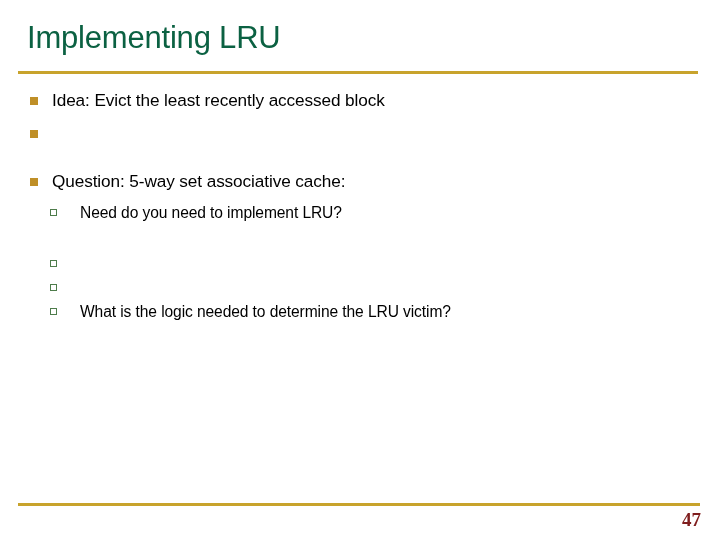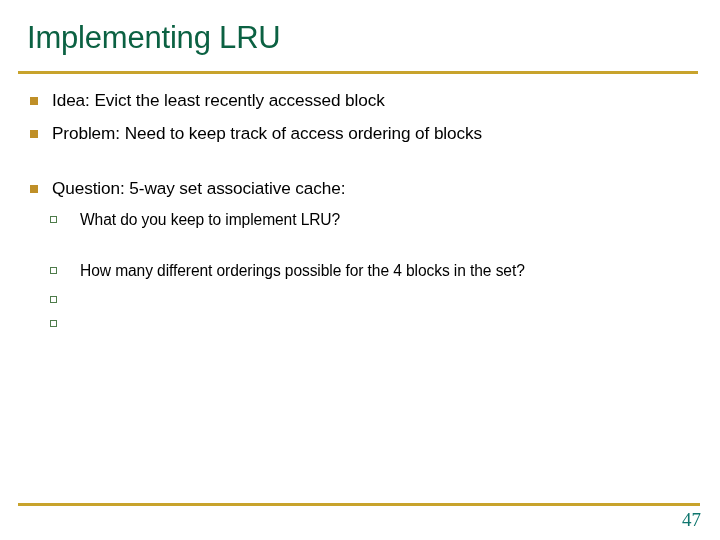--- a/index.html
+++ b/index.html
@@ -111,71 +111,71 @@
   .spacer-md { height: 22px; }
 
   
   .page-number {
     position: absolute;
     right: 19px;
     top: 509px;
     font-family: "Liberation Serif", serif;
     font-size: 19px;
     line-height: 22px;
-    color: #0f766e;
+    color: #7f1d1d;
     text-align: right;
+    font-weight: bold;
   }
 </style>
 </head>
 <body>
 
 <div id="slide">
 
   <div class="slide-title">Implementing LRU</div>
 
   <div class="rule rule-top"></div>
 
   <div class="body-area">
 
     <div class="bullet-row lvl1">
       <span class="marker"></span>
       <span>Idea: Evict the least recently accessed block</span>
     </div>
 
     <div class="bullet-row lvl1">
       <span class="marker"></span>
-      <span>Problem: Need to keep track of access ordering of blocks</span>
     </div>
 
     <div class="spacer-md"></div>
 
     <div class="bullet-row lvl1">
       <span class="marker"></span>
       <span>Question: 5-way set associative cache:</span>
     </div>
 
     <div class="bullet-row lvl2">
       <span class="marker"></span>
-      <span>What do you keep to implement LRU?</span>
+      <span>Need do you need to implement LRU?</span>
     </div>
 
     <div class="spacer-md"></div>
 
 
     <div class="bullet-row lvl2 lvl2-wide">
       <span class="marker"></span>
-      <span>How many different orderings possible for the 4 blocks in the set?</span>
     </div>
 
     <div class="bullet-row lvl2">
       <span class="marker"></span>
     </div>
 
     <div class="bullet-row lvl2">
       <span class="marker"></span>
+      <span>What is the logic needed to determine the LRU victim?</span>
     </div>
 
   </div>
 
   <div class="rule rule-bottom"></div>
 
   <div class="page-number">47</div>
 
 </div>
 

